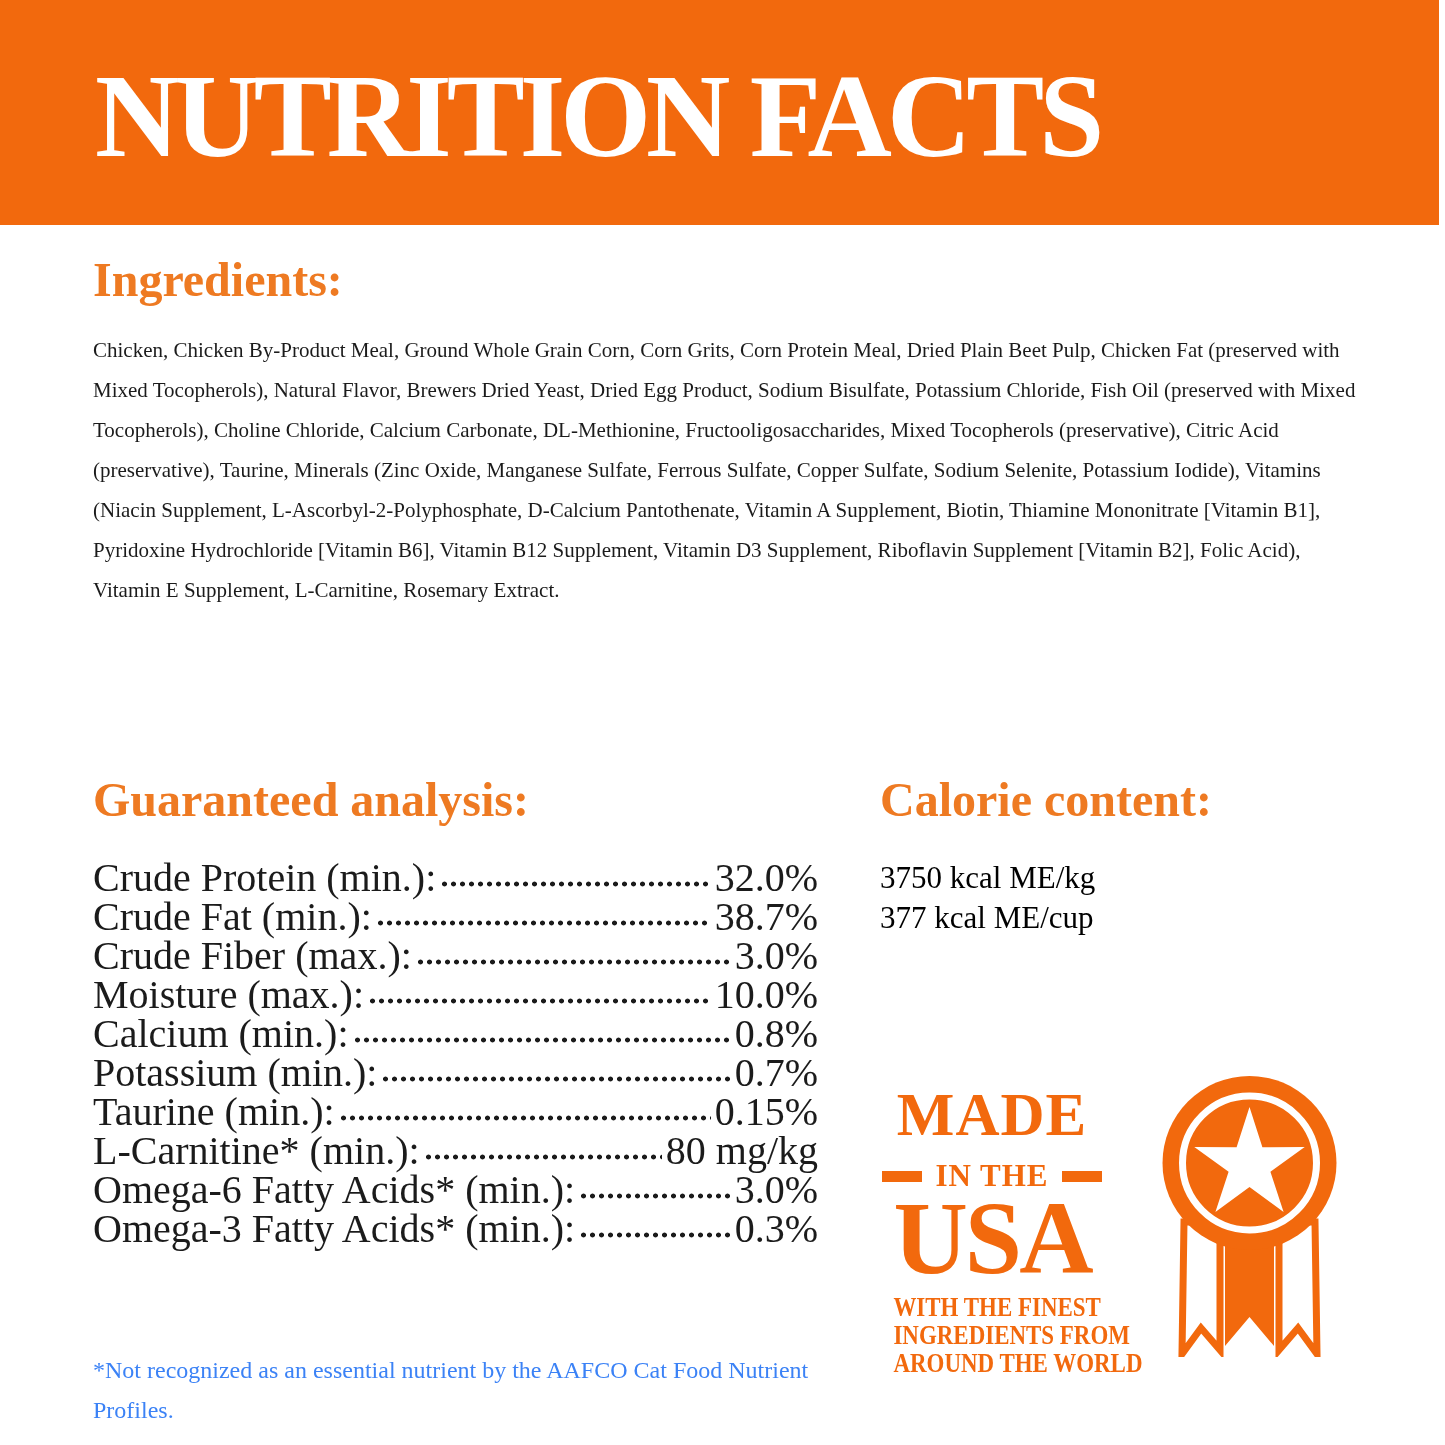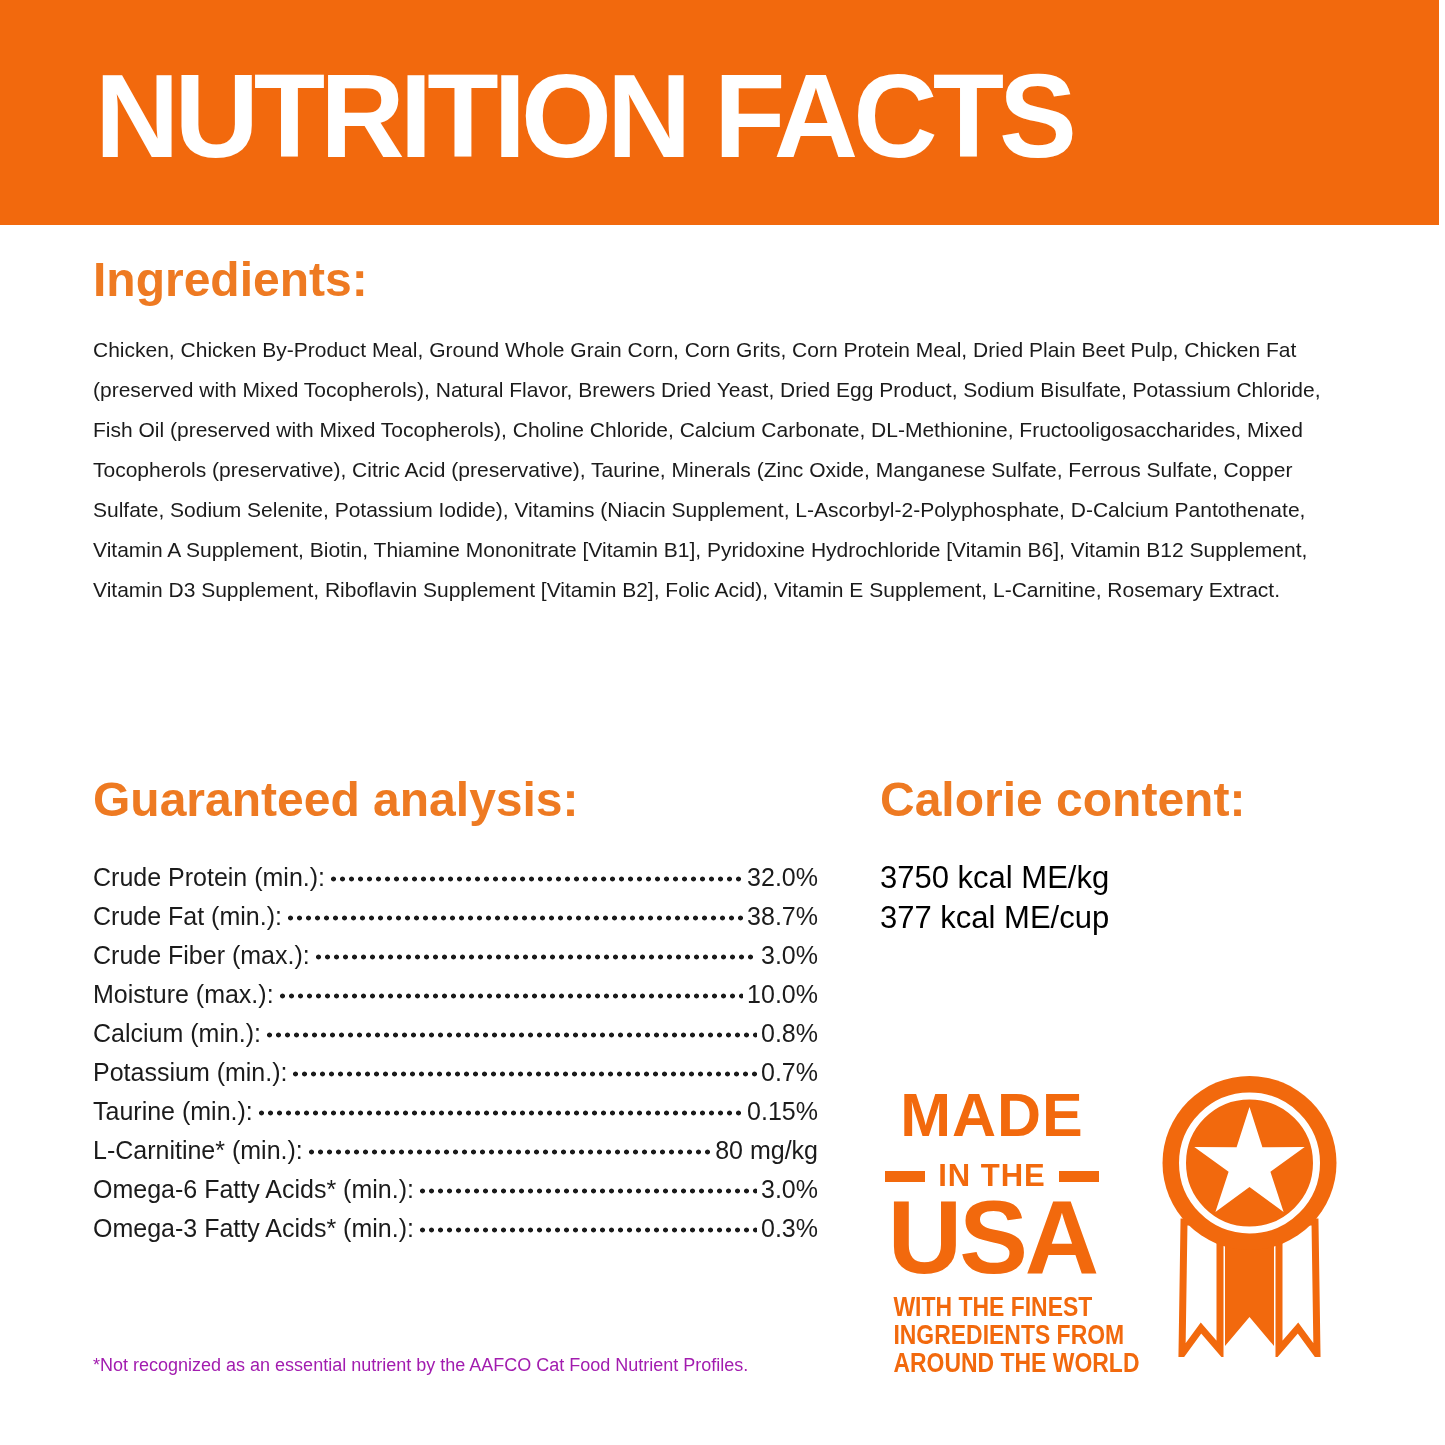--- a/index.html
+++ b/index.html
@@ -1,20 +1,20 @@
 <!DOCTYPE html>
 <html><head>
 <meta charset="utf-8">
 <style>
   html,body{margin:0;padding:0;background:#ffffff;}
   #page{
     position:relative;
     width:1439px;height:1445px;
     background:#ffffff;
-    font-family:Liberation Sans, sans-serif;
+    font-family:Liberation Serif, serif;
     color:#1b1b1b;
     overflow:hidden;
   }
   
   .band{
     position:absolute;left:0;top:0;width:1445px;height:225px;
     background:#F2690D;
   }
   .nf-title{
     position:absolute;left:95px;top:52px;
@@ -32,21 +32,21 @@
   #ga-heading{left:93px;top:772px;}
   #cal-heading{left:880px;top:772px;}
   
   .ing-text{
     position:absolute;left:93px;top:330px;width:1270px;
     font-size:21px;line-height:40px;color:#1b1b1b;
   }
   
   .ga-table{
     position:absolute;left:93px;top:858px;width:725px;
-    font-size:25px;line-height:39px;color:#1b1b1b;
+    font-size:40px;line-height:39px;color:#1b1b1b;
   }
   .ga-row{display:flex;align-items:baseline;}
   .ga-label{white-space:nowrap;}
   .ga-leader{flex:1;position:relative;margin:0 2px;min-width:20px;}
   .ga-leader::after{
     content:"";position:absolute;left:2px;right:2px;bottom:4px;height:6px;
     background-image:radial-gradient(circle, #1b1b1b 2.1px, transparent 2.8px);
     background-size:9px 6px;background-position:0 50%;background-repeat:repeat-x;
   }
   .ga-value{white-space:nowrap;}
@@ -66,21 +66,21 @@
   .usa-inthe{font-size:31px;font-weight:bold;letter-spacing:1px;line-height:26px;white-space:nowrap;}
   .usa-word{font-size:103px;font-weight:bold;line-height:82px;letter-spacing:-3px;margin-top:8px;}
   .usa-tagline{margin-top:14px;transform:scaleX(0.85);transform-origin:center top;}
   .usa-tagline .tl-line{font-size:27px;font-weight:bold;line-height:28px;white-space:nowrap;}
   
   .ribbon{position:absolute;left:1161px;top:1076px;width:177px;height:281px;}
   .ribbon svg{display:block;width:100%;height:100%;}
   
   .footnote{
     position:absolute;left:93px;top:1350px;width:740px;
-    font-size:18px;line-height:31px;font-weight:500;color:#a21caf;
+    font-size:24px;line-height:40px;font-weight:500;color:#3b82f6;
   }
 </style>
 </head>
 <body>
 
 <div id="page">
 
   <div class="band">
     <div class="nf-title">NUTRITION FACTS</div>
   </div>

